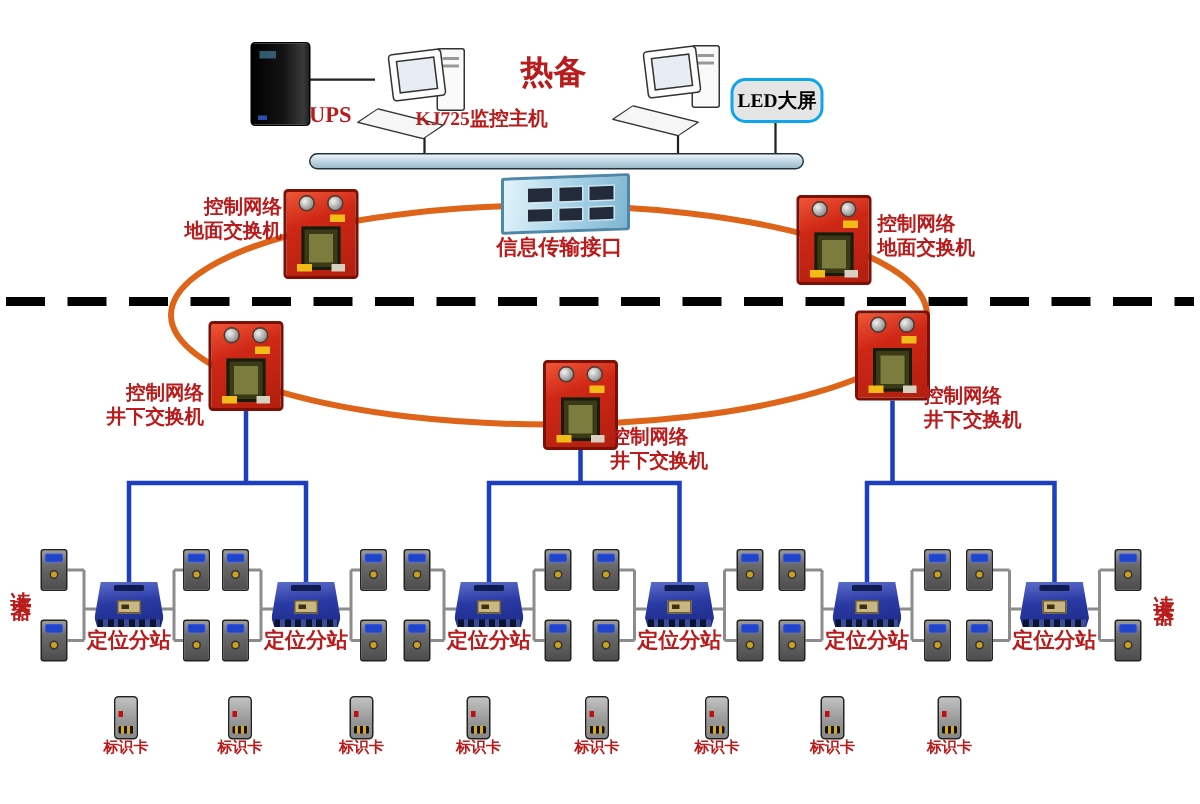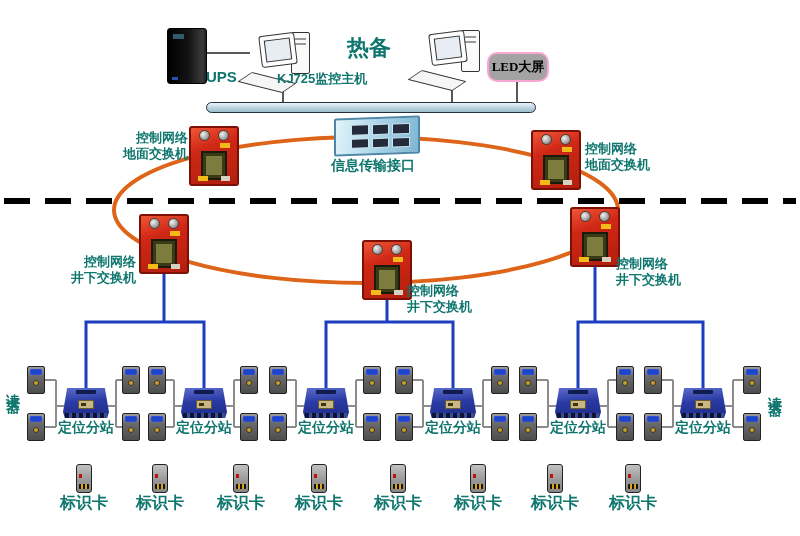--- a/index.html
+++ b/index.html
@@ -1,21 +1,21 @@
 <!DOCTYPE html>
 <html><head>
 <meta charset="utf-8">
 <style>
   html,body{margin:0;padding:0;background:#fff;}
   #stage{position:relative;width:800px;height:536px;background:#fff;overflow:hidden;
          font-family:"Liberation Serif",serif;}
   #wires{position:absolute;left:0;top:0;z-index:1;}
   .dev{position:absolute;z-index:2;}
-  .lbl{position:absolute;z-index:3;color:#0f766e;font-weight:bold;white-space:pre-line;
-       line-height:1.25;font-family:Liberation Sans, sans-serif;}
+  .lbl{position:absolute;z-index:3;color:#b91c1c;font-weight:bold;white-space:pre-line;
+       line-height:1.25;font-family:Liberation Serif, serif;}
 
   
   .ups{left:167px;top:28px;width:38px;height:54px;border-radius:3px;
        background:linear-gradient(90deg,#000 0%,#141414 55%,#3a3a3a 90%,#222 100%);
        border:1px solid #000;}
   .ups::before{content:"";position:absolute;left:5px;top:5px;width:11px;height:5px;
        background:#3c6f86;opacity:.8;}
   .ups::after{content:"";position:absolute;left:4px;bottom:3px;width:6px;height:3px;background:#2a4fae;}
 
   
@@ -24,21 +24,21 @@
        border:1.5px solid #333;border-radius:2px;}
   .pc .tower::before{content:"";position:absolute;left:3px;right:3px;top:5px;height:2px;
        background:#999;box-shadow:0 5px 0 #999;}
   .pc .mon{position:absolute;left:10px;top:2px;width:34px;height:30px;background:#fdfdfd;
        border:1.5px solid #333;border-radius:3px;transform:rotate(-7deg);}
   .pc .mon::after{content:"";position:absolute;inset:4px;background:#e7edf2;border:1.5px solid #333;}
   .pc .kb{position:absolute;left:-6px;top:44px;width:44px;height:11px;background:#f6f6f6;
        border:1.5px solid #333;border-radius:1px;transform:rotate(14deg) skewX(-42deg);}
 
   
-  .ledbox{left:487px;top:52px;width:58px;height:26px;background:#a3a3a3;border:2px solid #f9a8d4;
+  .ledbox{left:487px;top:52px;width:58px;height:26px;background:#e5e5e5;border:2px solid #0ea5e9;
        border-radius:10px;display:flex;align-items:center;justify-content:center;
        font-weight:bold;font-size:13px;z-index:2;}
 
   
   .bar{left:206px;top:102px;width:328px;height:9px;border:1.5px solid #22303a;border-radius:6px;
        background:linear-gradient(#eaf5fb 0%,#bcd3e0 55%,#9cbccc 100%);}
 
   
   .rswitch{width:50px;height:60px;box-sizing:border-box;border:2px solid #7d1005;border-radius:3px;
        background:linear-gradient(160deg,#ef5636 0%,#cf2716 35%,#b21f0e 100%);}
@@ -81,21 +81,21 @@
 
   
   .card{width:16px;height:29px;box-sizing:border-box;border:1.5px solid #222;border-radius:3px;
        background:linear-gradient(#c2c2c2 0%,#969696 60%,#888 100%);}
   .card::before{content:"";position:absolute;left:2px;top:9px;width:3px;height:4px;background:#c01010;}
   .card::after{content:"";position:absolute;left:2px;right:2px;bottom:3px;height:5px;border-radius:1px;
        background:repeating-linear-gradient(90deg,#151005 0 2px,#d8a818 2px 4px);}
 
   .vlabel{writing-mode:vertical-rl;text-orientation:upright;font-size:14px;letter-spacing:3px;}
   .sublbl{font-size:14px;text-align:center;}
-  .cardlbl{font-size:16px;text-align:center;}
+  .cardlbl{font-size:10px;text-align:center;}
 </style>
 </head>
 <body>
 
 <div id="stage">
 
   <svg id="wires" width="800" height="536" viewBox="0 0 800 536">
 
     <line x1="4" y1="201" x2="796" y2="201" stroke="#000" stroke-width="6" stroke-dasharray="26 15"></line>
 

